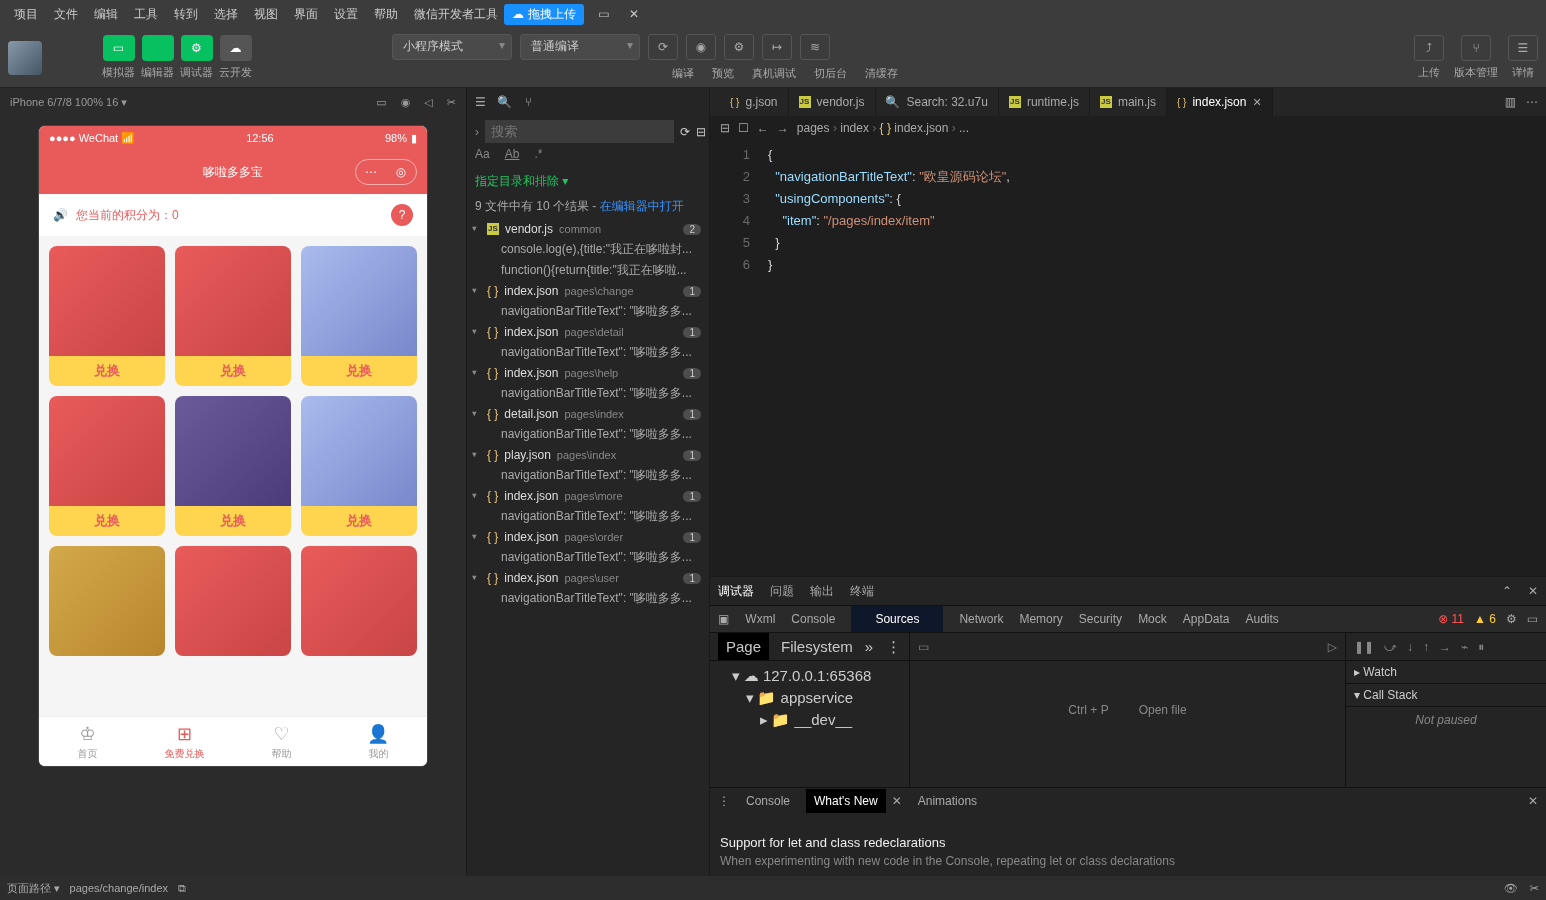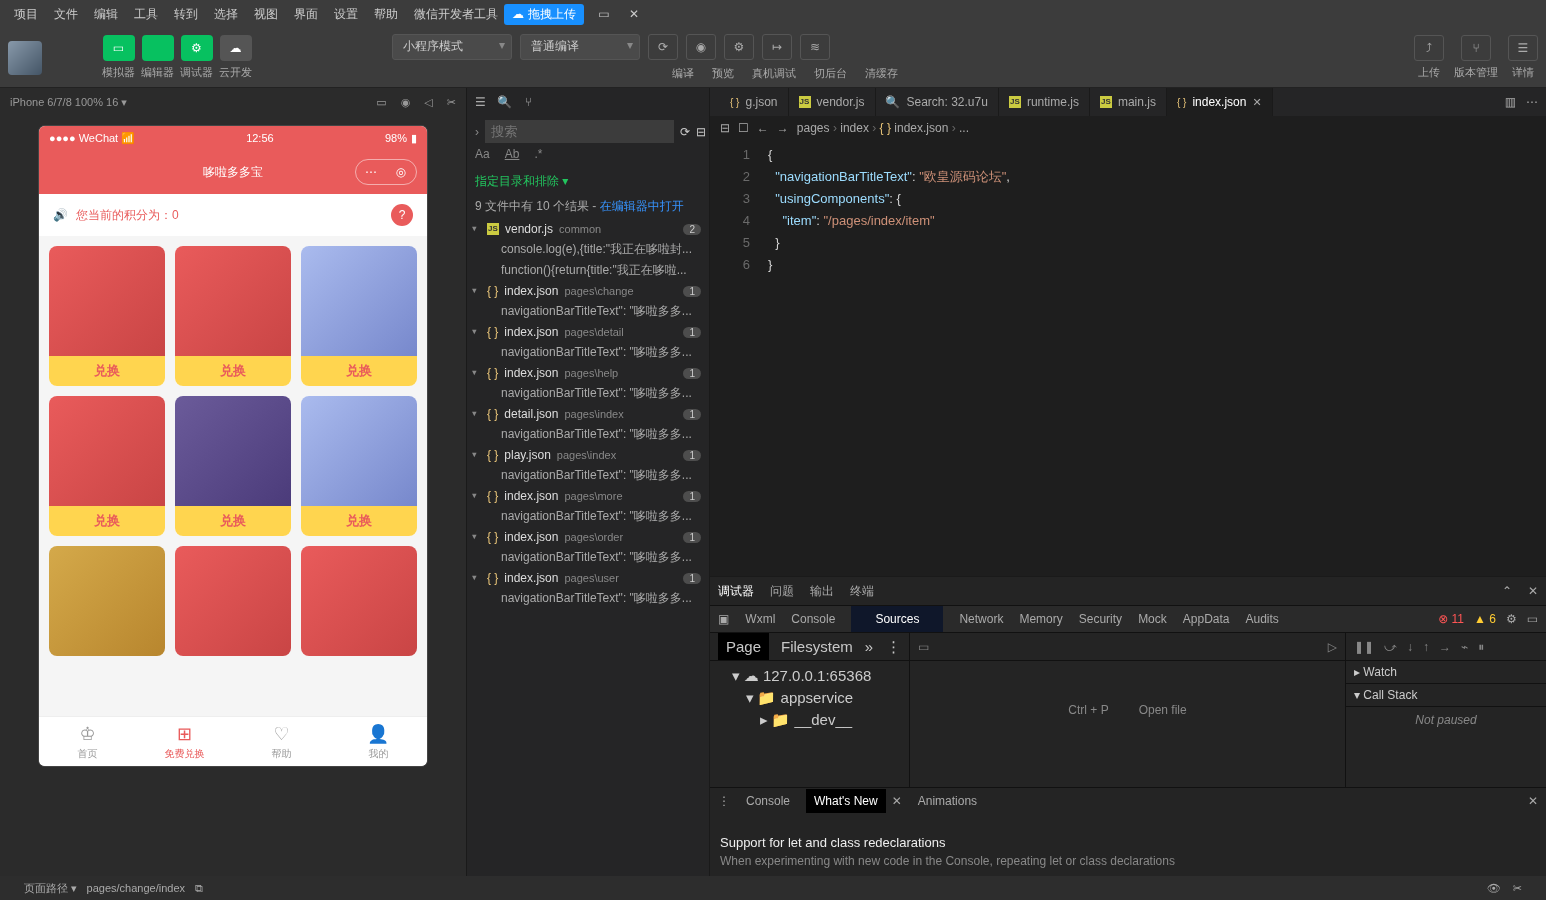--- a/index.html
+++ b/index.html
@@ -94,21 +94,21 @@
 .src-mid{flex:1;display:flex;align-items:center;justify-content:center;gap:30px;color:#888;border-right:1px solid #111;position:relative}
 .src-right{width:200px;font-size:12px}
 .src-right .sec{padding:4px 8px;border-bottom:1px solid #111;color:#ccc}
 .src-right .paused{color:#888;font-style:italic;text-align:center;padding:6px}
 .dev-foot-tabs{height:26px;display:flex;align-items:center;gap:16px;padding:0 8px;border-top:1px solid #111;font-size:12px;color:#aaa}
 .dev-foot-tabs .t.active{background:#000;color:#fff;padding:5px 8px}
 .dev-foot-tabs .close{margin-left:-10px}
 .dev-content{padding:8px 10px;color:#ccc;font-size:12px}
 .dev-content h4{color:#eee;font-size:13px;margin-bottom:4px;font-weight:normal}
 .dev-content p{color:#888}
-.statusbar{height:24px;background:#2d2d2d;display:flex;align-items:center;padding:0 24px;color:#aaa;font-size:11px;gap:10px}
+.statusbar{height:24px;background:#2d2d2d;display:flex;align-items:center;padding:0 7px;color:#aaa;font-size:11px;gap:10px}
 .statusbar .r{margin-left:auto;display:flex;gap:12px}
 .icon-js{display:inline-block;width:12px;height:12px;background:#cbcb41;color:#333;font-size:8px;text-align:center;line-height:12px;font-weight:bold}
 .src-toolbar{height:28px;border-bottom:1px solid #111;display:flex;align-items:center;padding:0 8px;gap:10px;color:#888}
 </style>
 </head>
 <body>
 
 <div class="titlebar">
   <div class="menus" id="menus">
       <span>项目</span>

